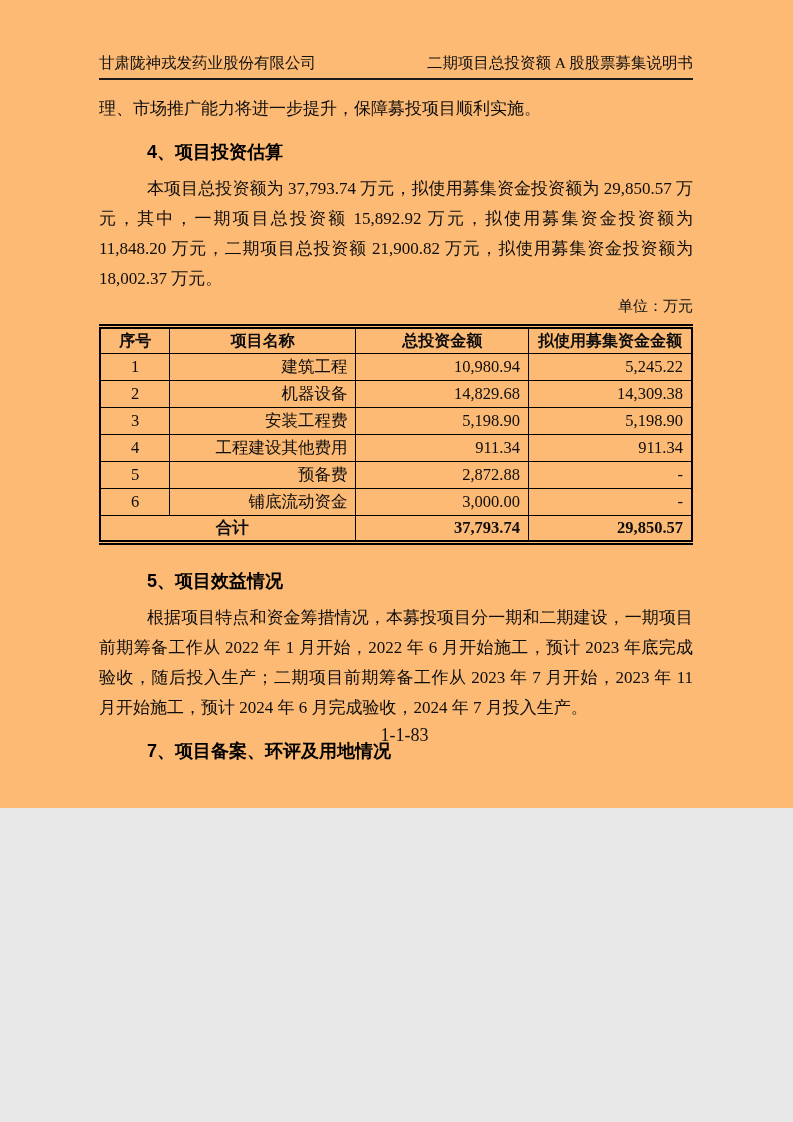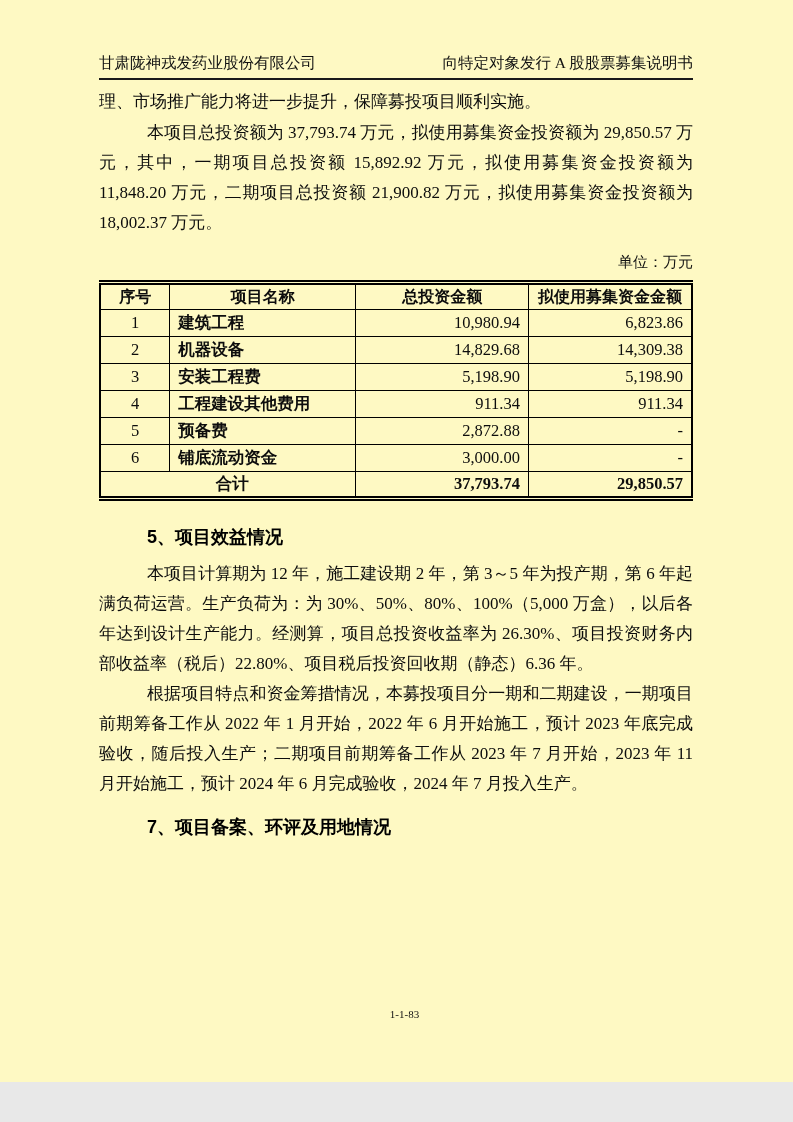--- a/index.html
+++ b/index.html
@@ -1,22 +1,22 @@
 <!DOCTYPE html>
 <html><head>
 <meta charset="utf-8">
 <style>
   * { margin: 0; padding: 0; box-sizing: border-box; }
   html, body { background: #e8e8e8; }
   .page {
     position: relative;
     width: 793px;
-    height: 1082px;
+    height: 808px;
     margin: 0 auto;
-    background: #fef9c3;
+    background: #fdba74;
     color: #111;
     font-family: "Liberation Serif", "DejaVu Serif", serif;
     padding: 52px 100px 0 99px;
     overflow: hidden;
   }
   
   .hdr {
     display: flex;
     justify-content: space-between;
     align-items: flex-end;
@@ -27,37 +27,37 @@
   }
   
   .para {
     font-size: 17px;
     line-height: 30px;
     text-align: justify;
     text-justify: inter-character;
     color: #0d0d0d;
   }
   .para.indent { text-indent: 48px; }
-  .cont { margin-top: 8px; font-family: Liberation Mono, monospace; }
+  .cont { margin-top: 14px; }
   
   .sec-h {
     font-family: "Liberation Sans", "DejaVu Sans", sans-serif;
     font-weight: 700;
     font-size: 18px;
     line-height: 28px;
     margin: 14px 0 8px 48px;
     color: #000;
   }
   .sec-h.first { margin-top: 14px; }
   
   .unit-label {
     font-size: 15px;
     line-height: 24px;
     text-align: right;
-    margin-top: 12px;
+    margin-top: 0;
   }
   
   table.inv {
     width: 100%;
     border-collapse: collapse;
     margin-top: 6px;
     border-top: 5px double #000;
     border-bottom: 5px double #000;
     border-left: 2px solid #000;
     border-right: 2px solid #000;
@@ -70,47 +70,48 @@
     padding: 1px 8px;
     vertical-align: middle;
   }
   table.inv th {
     font-family: Liberation Serif, serif;
     font-weight: 700;
     text-align: center;
     font-size: 16px;
   }
   td.c { text-align: center; }
-  td.l { text-align: left; padding-left: 11px; font-weight: bold; }
+  td.l { text-align: right; padding-left: 11px; }
   td.r { text-align: right; padding-right: 9px; }
   tr.total td { font-weight: 700; padding-left: 16px; }
   tr.total td.hei { font-family: "Liberation Sans", "DejaVu Sans", sans-serif; }
   
   .footer {
     position: absolute;
     left: 0; right: 0;
     bottom: 62px;
     text-align: center;
-    font-size: 11px;
+    font-size: 18px;
     color: #111;
     padding-left: 16px;
   }
 </style>
 </head>
 <body>
 
 <div class="page">
 
   <div class="hdr">
     <span>甘肃陇神戎发药业股份有限公司</span>
-    <span>向特定对象发行 A 股股票募集说明书</span>
+    <span>二期项目总投资额 A 股股票募集说明书</span>
   </div>
 
   <p class="para cont">理、市场推广能力将进一步提升，保障募投项目顺利实施。</p>
 
+  <h3 class="sec-h first">4、项目投资估算</h3>
   <p class="para indent">本项目总投资额为 37,793.74 万元，拟使用募集资金投资额为 29,850.57 万元，其中，一期项目总投资额 15,892.92 万元，拟使用募集资金投资额为 11,848.20 万元，二期项目总投资额 21,900.82 万元，拟使用募集资金投资额为 18,002.37 万元。</p>
 
   <div class="unit-label">单位：万元</div>
 
   <table class="inv">
     <colgroup>
       <col style="width:70px">
         <col style="width:187px">
         <col style="width:173px">
         <col style="width:164px">
@@ -121,21 +122,21 @@
         <th>项目名称</th>
         <th>总投资金额</th>
         <th>拟使用募集资金金额</th>
       </tr>
     </thead>
     <tbody>
       <tr>
         <td class="c">1</td>
         <td class="l">建筑工程</td>
         <td class="r">10,980.94</td>
-        <td class="r">6,823.86</td>
+        <td class="r">5,245.22</td>
       </tr>
       <tr>
         <td class="c">2</td>
         <td class="l">机器设备</td>
         <td class="r">14,829.68</td>
         <td class="r">14,309.38</td>
       </tr>
       <tr>
         <td class="c">3</td>
         <td class="l">安装工程费</td>
@@ -162,21 +163,20 @@
       </tr>
       <tr class="total">
         <td class="c hei" colspan="2">合计</td>
         <td class="r">37,793.74</td>
         <td class="r">29,850.57</td>
       </tr>
     </tbody>
   </table>
 
   <h3 class="sec-h" style="margin-top:22px">5、项目效益情况</h3>
-  <p class="para indent">本项目计算期为 12 年，施工建设期 2 年，第 3～5 年为投产期，第 6 年起满负荷运营。生产负荷为：为 30%、50%、80%、100%（5,000 万盒），以后各年达到设计生产能力。经测算，项目总投资收益率为 26.30%、项目投资财务内部收益率（税后）22.80%、项目税后投资回收期（静态）6.36 年。</p>
 
   <p class="para indent">根据项目特点和资金筹措情况，本募投项目分一期和二期建设，一期项目前期筹备工作从 2022 年 1 月开始，2022 年 6 月开始施工，预计 2023 年底完成验收，随后投入生产；二期项目前期筹备工作从 2023 年 7 月开始，2023 年 11 月开始施工，预计 2024 年 6 月完成验收，2024 年 7 月投入生产。</p>
 
   <h3 class="sec-h">7、项目备案、环评及用地情况</h3>
 
   <div class="footer">1-1-83</div>
 
 </div>
 
 </body></html>

